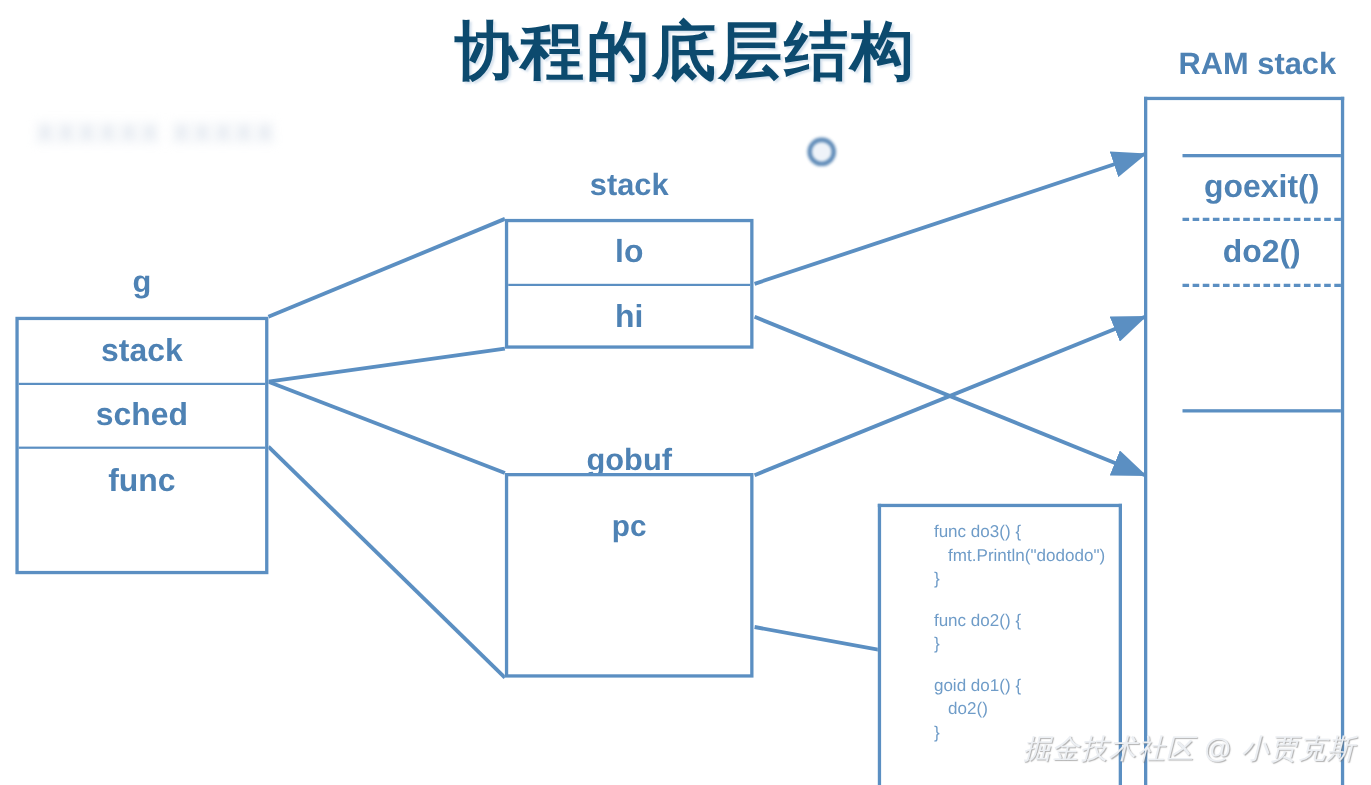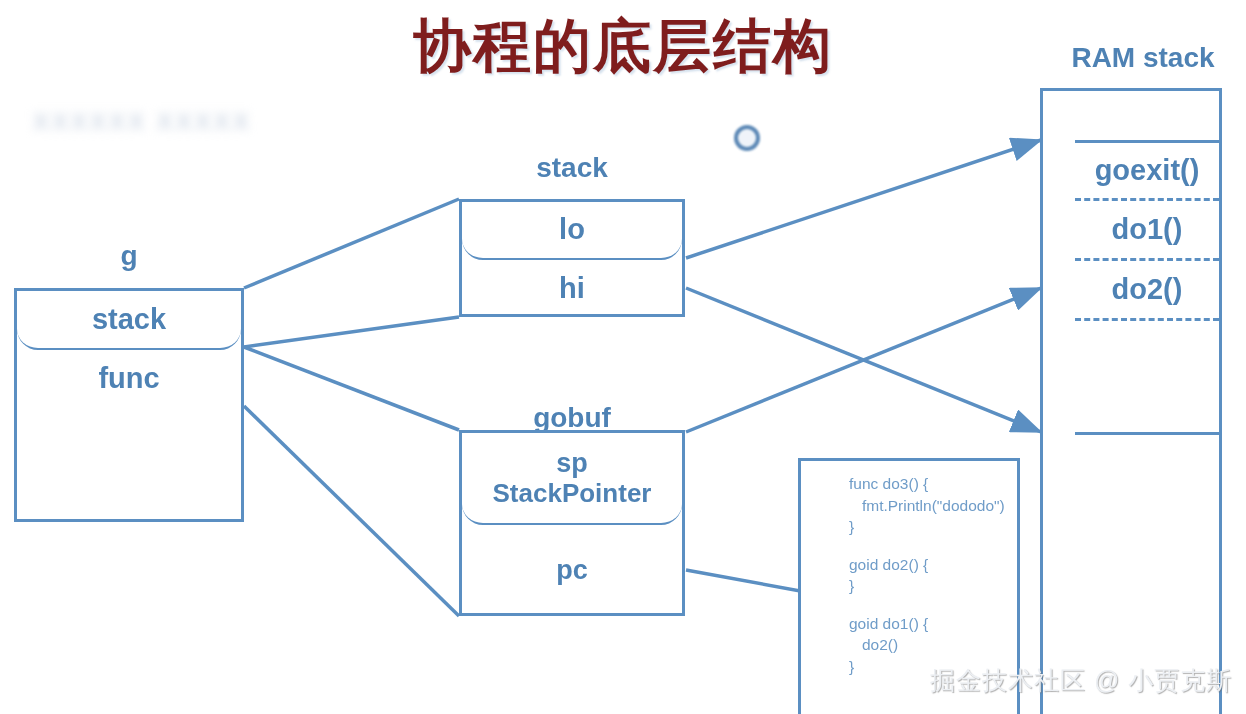--- a/index.html
+++ b/index.html
@@ -24,21 +24,21 @@
   }
 
   
   .title {
     position: absolute;
     left: 0; top: 8px;
     width: 1246px;
     text-align: center;
     font-size: 58px;
     font-weight: bold;
-    color: #7f1d1d;
+    color: #0c4a6e;
     letter-spacing: 2px;
     text-shadow: 2px 2px 2px rgba(120,160,200,0.30);
     white-space: nowrap;
   }
 
   
   .faded-text {
     position: absolute;
     left: 33px; top: 108px;
     font-size: 24px;
@@ -59,21 +59,20 @@
   .box .row {
     box-sizing: border-box;
     display: flex;
     align-items: center;
     justify-content: center;
     color: #4e82b4;
     font-weight: bold;
     text-align: center;
     line-height: 1.08;
     border-bottom: 2.5px solid #5b8fc2;
-    border-radius: 21px;
   }
   .box .row:last-child { border-bottom: none; text-align: center; }
 
   .caption {
     position: absolute;
     text-align: center;
     font-size: 28px;
     font-weight: bold;
     color: #4e82b4;
     white-space: nowrap;
@@ -155,20 +154,21 @@
 
   
   #watermark {
     position: absolute;
     left: 930px; top: 664px;
     font-size: 25px;
     color: #eceff3;
     text-shadow: 1px 1px 1px rgba(110,110,110,0.55);
     white-space: nowrap;
     letter-spacing: 1px;
+    font-style: italic;
   }
 </style>
 </head>
 <body>
 
 <div id="canvas">
 
   <div class="title">协程的底层结构</div>
 
   <div class="faded-text">XXXXXX  XXXXX</div>
@@ -193,60 +193,54 @@
     <path d="M 686 288 L 1041 432" fill="none" stroke="#5b8fc2" stroke-width="3.5" marker-end="url(#arrowhead)"></path>
 
     <path d="M 686 432 L 1041 288" fill="none" stroke="#5b8fc2" stroke-width="3.5" marker-end="url(#arrowhead)"></path>
 
     <path d="M 686 570 L 833 597" fill="none" stroke="#5b8fc2" stroke-width="3.5" marker-end="url(#arrowhead)"></path>
   </svg>
 
   <div class="caption" id="g-caption">g</div>
   <div class="box" id="g-box">
     <div class="row">stack</div>
+    <div class="row">sched</div>
     <div class="row">func</div>
   </div>
 
   <div class="caption" id="stack-caption">stack</div>
   <div class="box" id="stack-box">
     <div class="row">lo</div>
     <div class="row">hi</div>
   </div>
 
   <div class="caption" id="gobuf-caption">gobuf</div>
   <div class="box" id="gobuf-box">
-    <div class="row">
-      <div>
-        <span>sp</span>
-        <span class="sub">StackPointer</span>
-      </div>
-    </div>
     <div class="row">
       <div>
         <span>pc</span>
       </div>
     </div>
   </div>
 
   <div class="caption" id="ram-caption">RAM stack</div>
   <div id="ram-box">
     <div class="ram-cell solid-bottom" style="height:52px"></div>
     <div class="ram-cell dashed-bottom" style="height:58px">goexit()</div>
-    <div class="ram-cell dashed-bottom" style="height:60px">do1()</div>
     <div class="ram-cell dashed-bottom" style="height:60px">do2()</div>
     <div class="ram-cell solid-bottom" style="height:114px"></div>
     <div class="ram-cell" style="height:276px"></div>
   </div>
 
   <div id="code-box">
     <div class="code-line">func do3() {</div>
     <div class="code-line">   fmt.Println("dododo")</div>
     <div class="code-line">}</div>
     <div class="code-line blank"></div>
-    <div class="code-line">goid do2() {</div>
+    <div class="code-line">func do2() {</div>
     <div class="code-line">}</div>
     <div class="code-line blank"></div>
     <div class="code-line">goid do1() {</div>
     <div class="code-line">   do2()</div>
     <div class="code-line">}</div>
   </div>
 
   <div id="watermark">掘金技术社区 @ 小贾克斯</div>
 
 </div>

